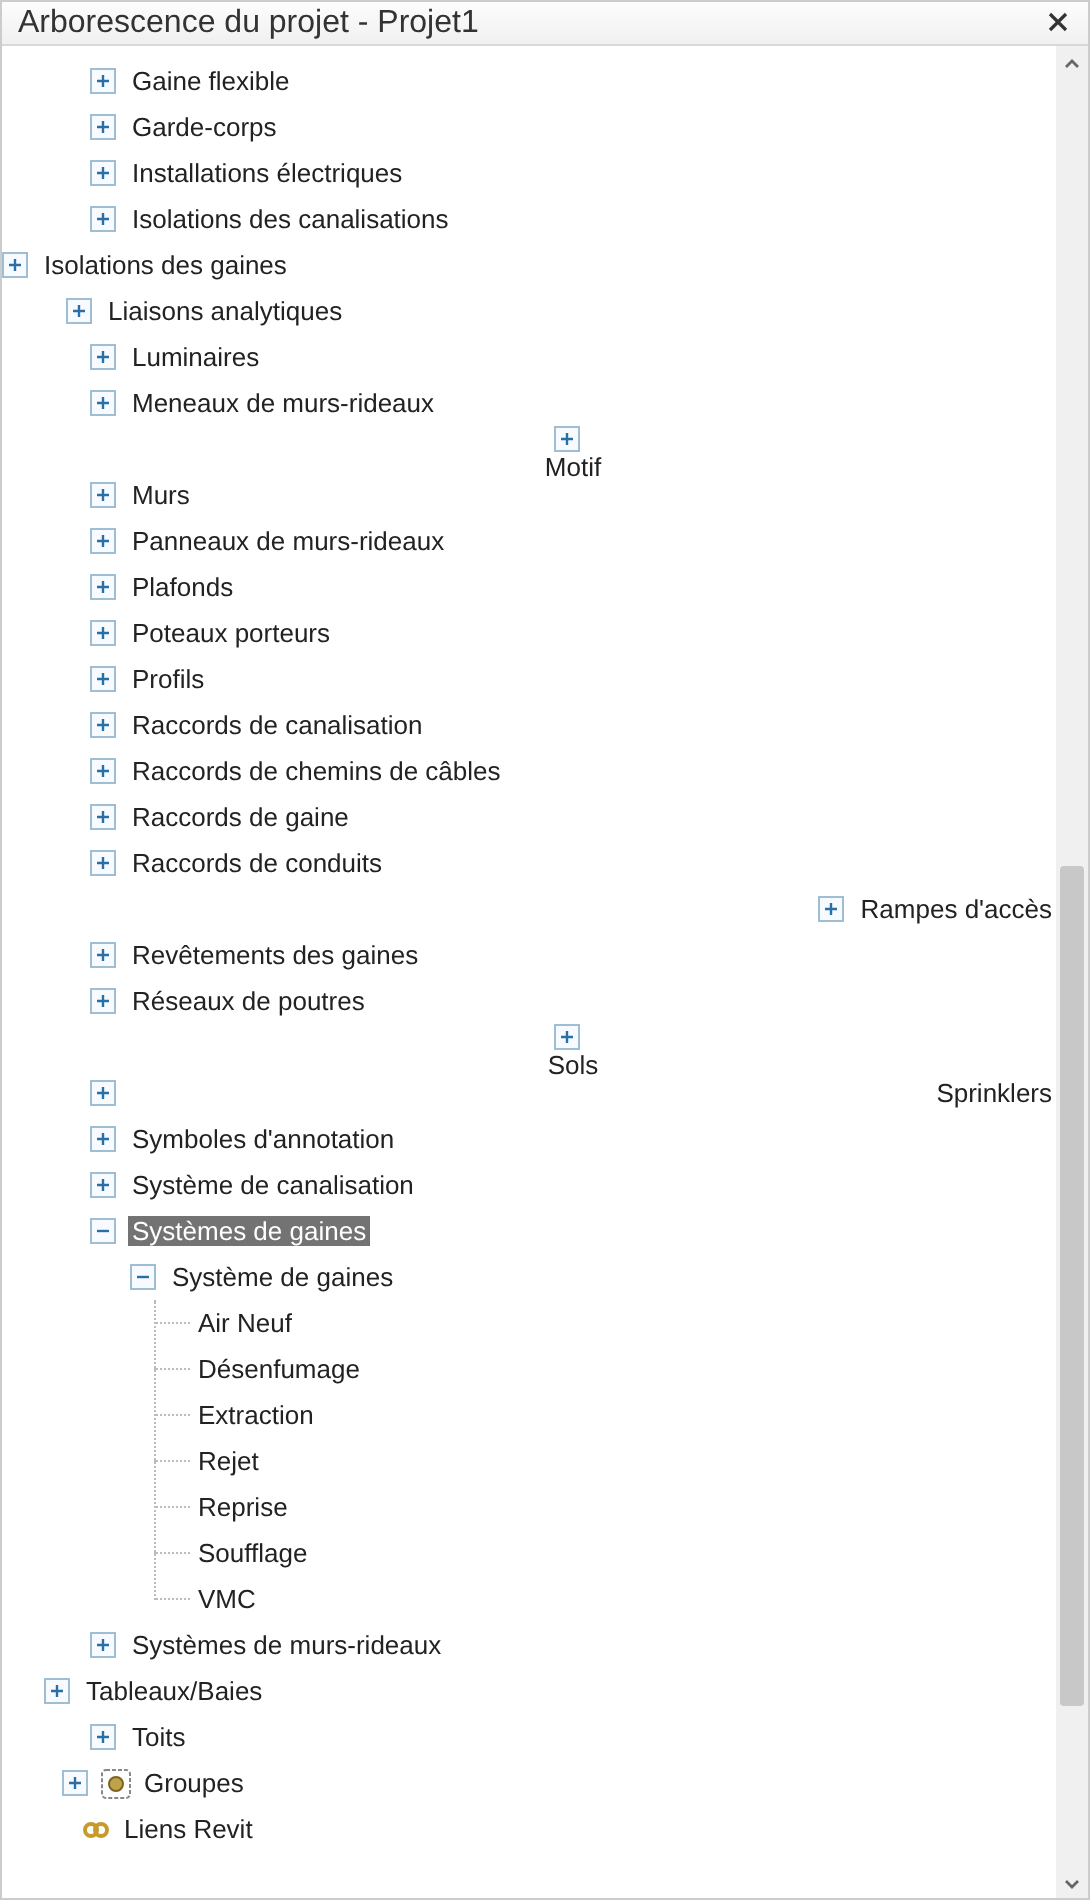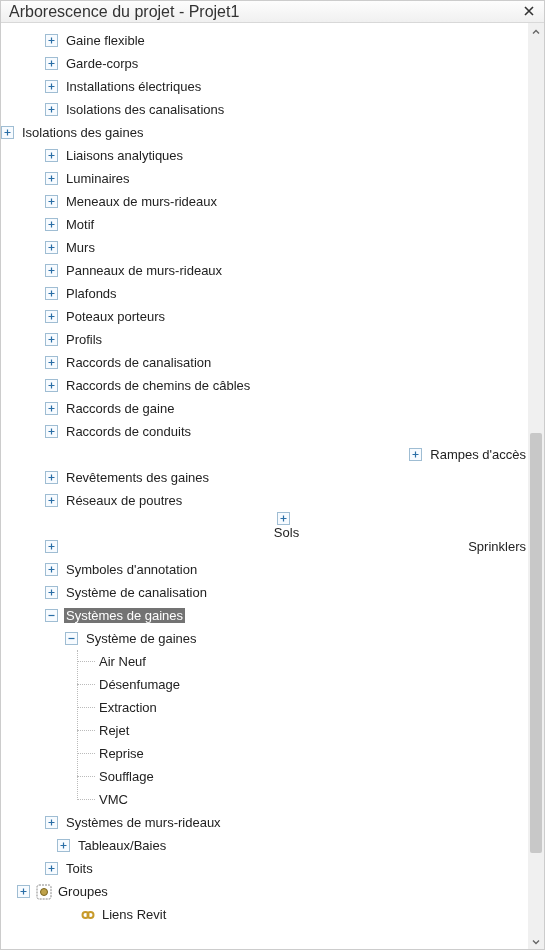--- a/index.html
+++ b/index.html
@@ -196,21 +196,21 @@
           <span class="label">Isolations des canalisations</span>
         </div>
         <div class="node" style="">
           <span class="expander">
             <span><svg viewBox="0 0 9 9">
                 <path d="M4.5 1.5 V7.5 M1.5 4.5 H7.5" stroke="#2a6ea6" stroke-width="1.2"></path>
               </svg></span>
           </span>
           <span class="label">Isolations des gaines</span>
         </div>
-        <div class="node" style="padding-left: 44px;">
+        <div class="node" style="padding-left: 32px;">
           <span class="expander">
             <span><svg viewBox="0 0 9 9">
                 <path d="M4.5 1.5 V7.5 M1.5 4.5 H7.5" stroke="#2a6ea6" stroke-width="1.2"></path>
               </svg></span>
           </span>
           <span class="label">Liaisons analytiques</span>
         </div>
         <div class="node" style="padding-left: 44px;">
           <span class="expander">
             <span><svg viewBox="0 0 9 9">
@@ -220,21 +220,21 @@
           <span class="label">Luminaires</span>
         </div>
         <div class="node" style="padding-left: 44px;">
           <span class="expander">
             <span><svg viewBox="0 0 9 9">
                 <path d="M4.5 1.5 V7.5 M1.5 4.5 H7.5" stroke="#2a6ea6" stroke-width="1.2"></path>
               </svg></span>
           </span>
           <span class="label">Meneaux de murs-rideaux</span>
         </div>
-        <div class="node" style="padding-left: 44px;">
+        <div class="node" style="padding-left: 44px; flex-direction: column;">
           <span class="expander">
             <span><svg viewBox="0 0 9 9">
                 <path d="M4.5 1.5 V7.5 M1.5 4.5 H7.5" stroke="#2a6ea6" stroke-width="1.2"></path>
               </svg></span>
           </span>
           <span class="label">Motif</span>
         </div>
         <div class="node" style="padding-left: 44px;">
           <span class="expander">
             <span><svg viewBox="0 0 9 9">
@@ -403,51 +403,51 @@
           </div>
         </div>
         <div class="node" style="padding-left: 44px;">
           <span class="expander">
             <span><svg viewBox="0 0 9 9">
                 <path d="M4.5 1.5 V7.5 M1.5 4.5 H7.5" stroke="#2a6ea6" stroke-width="1.2"></path>
               </svg></span>
           </span>
           <span class="label">Systèmes de murs-rideaux</span>
         </div>
-        <div class="node" style="padding-left: 56px; text-align: right;">
+        <div class="node" style="padding-left: 21px; text-align: right;">
           <span class="expander">
             <span><svg viewBox="0 0 9 9">
                 <path d="M4.5 1.5 V7.5 M1.5 4.5 H7.5" stroke="#2a6ea6" stroke-width="1.2"></path>
               </svg></span>
           </span>
           <span class="label">Tableaux/Baies</span>
         </div>
         <div class="node" style="padding-left: 44px;">
           <span class="expander">
             <span><svg viewBox="0 0 9 9">
                 <path d="M4.5 1.5 V7.5 M1.5 4.5 H7.5" stroke="#2a6ea6" stroke-width="1.2"></path>
               </svg></span>
           </span>
           <span class="label">Toits</span>
         </div>
-        <div class="node" style="padding-left: 16px;">
+        <div class="node" style="padding-left: 30px;">
           <span class="expander">
             <span><svg viewBox="0 0 9 9">
                 <path d="M4.5 1.5 V7.5 M1.5 4.5 H7.5" stroke="#2a6ea6" stroke-width="1.2"></path>
               </svg></span>
           </span>
           <span class="icon-slot">
             <svg width="16" height="16" viewBox="0 0 16 16">
               <rect x="1" y="1" width="14" height="14" rx="2" fill="none" stroke="#888" stroke-dasharray="2 1"></rect>
               <circle cx="8" cy="8" r="3.5" fill="#bfa24a" stroke="#7a6520"></circle>
             </svg>
           </span>
           <span class="label">Groupes</span>
         </div>
-        <div class="node" style="padding-left: 20px; margin-left: 40px;">
+        <div class="node" style="padding-left: 20px;">
           <span style="width: 19px; flex-shrink: 0;"></span>
           <span class="icon-slot">
             <svg width="16" height="16" viewBox="0 0 16 16">
               <circle cx="5.5" cy="8" r="3" fill="none" stroke="#c79a2a" stroke-width="2"></circle>
               <circle cx="10.5" cy="8" r="3" fill="none" stroke="#c79a2a" stroke-width="2"></circle>
             </svg>
           </span>
           <span class="label">Liens Revit</span>
         </div>
       </div>

